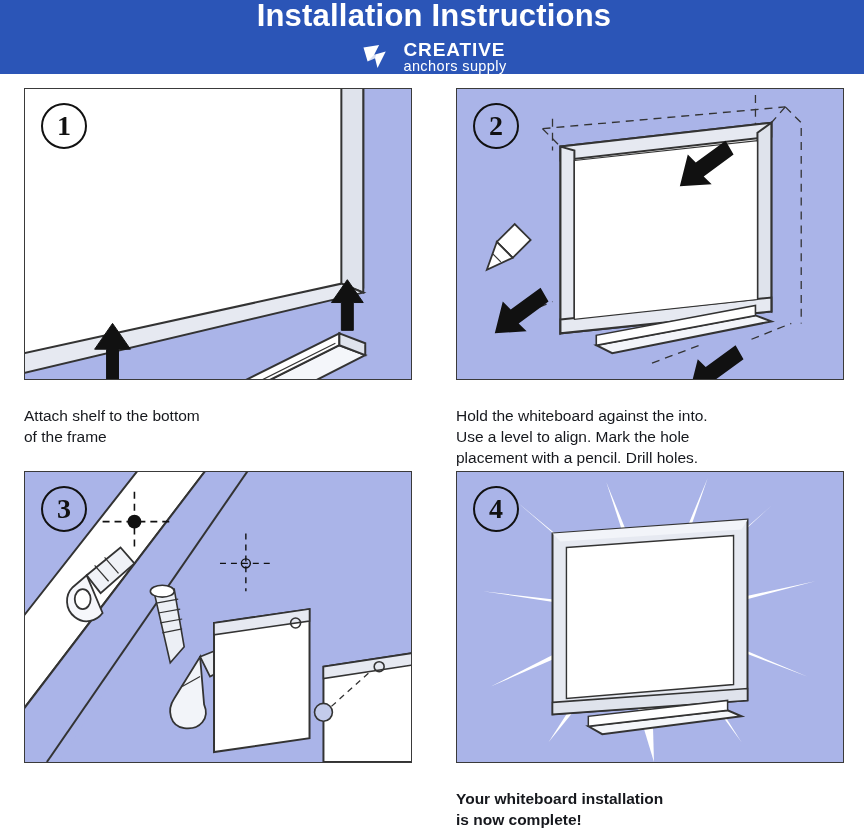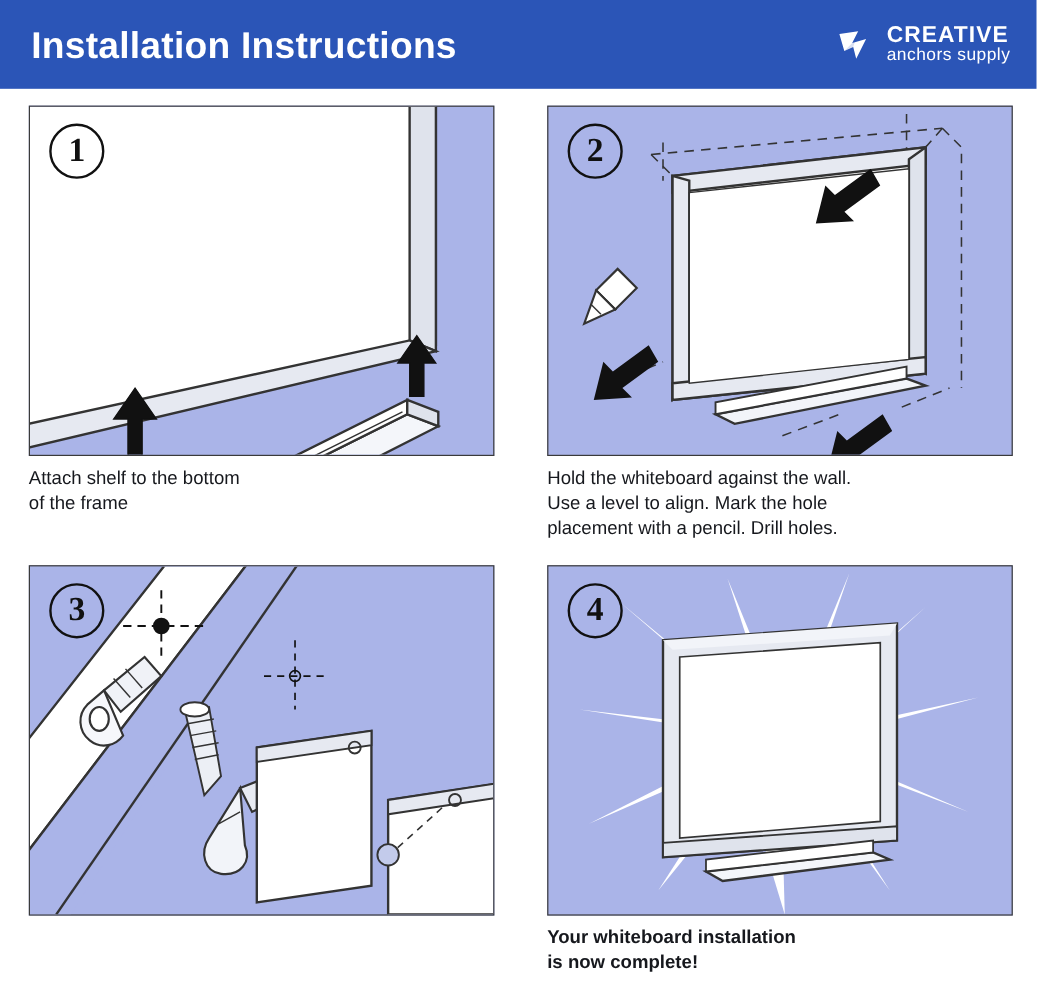--- a/index.html
+++ b/index.html
@@ -19,20 +19,21 @@
   
   .header {
     position: absolute;
     top: 0; left: 0;
     width: 864px; height: 74px;
     background: #2b55b7;
     display: flex;
     align-items: center;
     justify-content: space-between;
     padding: 0 22px 0 26px;
+    flex-direction: column;
   }
   .header-title {
     color: #ffffff;
     font-size: 31px;
     font-weight: bold;
     letter-spacing: 0.2px;
     line-height: 1;
   }
   .brand {
     display: flex;
@@ -69,21 +70,21 @@
   }
   .panel {
     position: relative;
     width: 100%;
     height: 292px;
     background: #aab4e8;
     border: 1.5px solid #3a3a3a;
     overflow: hidden;
   }
   .caption {
-    margin-top: 8px;
+    margin-top: 25px;
     font-size: 15.5px;
     color: #16181d;
     line-height: 1.36;
     white-space: pre-line;
   }
   .caption.bold { font-weight: bold; }
 
   .step-badge {
     position: absolute;
     top: 14px; left: 16px;
@@ -184,21 +185,21 @@
           </g>
 
           <g fill="#111111">
             <path d="M278 66 L248 88 L256 96 L224 98 L232 66 L240 74 L270 52 Z"></path>
             <path d="M92 214 L62 236 L70 244 L38 246 L46 214 L54 222 L84 200 Z"></path>
             <path d="M288 272 L258 294 L266 302 L234 304 L242 272 L250 280 L280 258 Z"></path>
           </g>
         </svg>
         <div class="step-badge">2</div>
       </div>
-      <div class="caption">Hold the whiteboard against the wall.
+      <div class="caption">Hold the whiteboard against the into.
 Use a level to align. Mark the hole
 placement with a pencil. Drill holes.</div>
     </div>
 
     <div class="cell">
       <div class="panel">
         <svg class="art" viewBox="0 0 388 292" preserveAspectRatio="none">
 
           <path d="M120 -10 L188 -10 L-10 250 L-10 156 Z" fill="#ffffff" stroke="#333" stroke-width="2"></path>
           <path d="M188 -10 L230 -10 L34 292 L-10 292 L-10 250 Z" fill="#aab4e8" stroke="none"></path>

